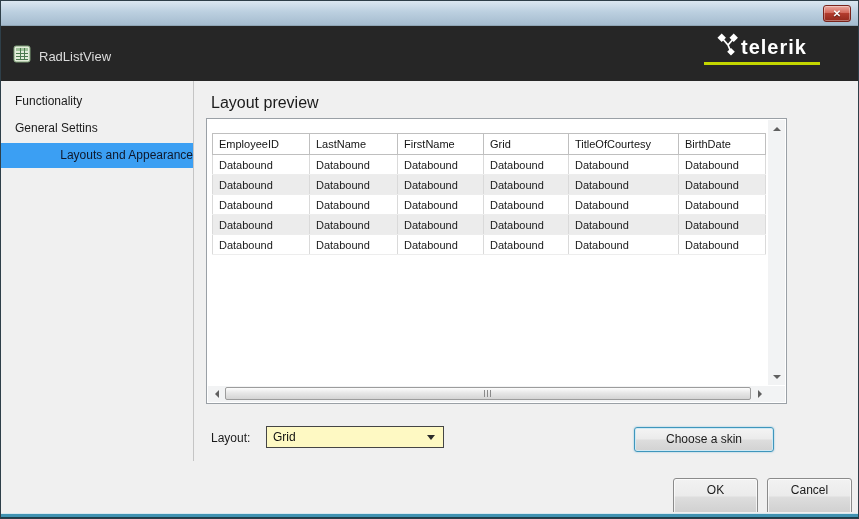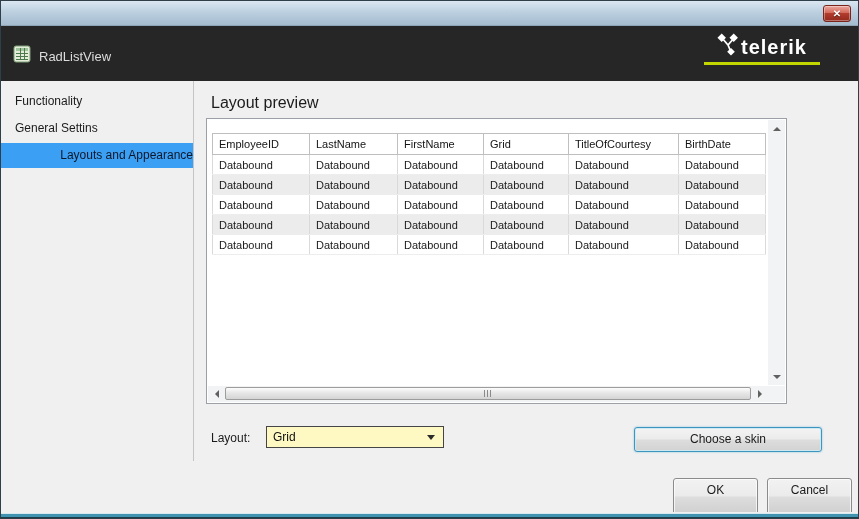--- a/index.html
+++ b/index.html
@@ -90,21 +90,21 @@
   
   .layout-label { position:absolute; left:210px; top:430px; font-size:12px; color:#1b1b1b; }
   .layout-select {
     position:absolute; left:265px; top:425px; width:178px; height:22px;
     background:#fef9c3; border:1px solid #454545; cursor:pointer;
   }
   .layout-select .value { position:absolute; left:6px; top:0; line-height:20px; font-size:12px; color:#111; }
   .layout-select .dd-arrow { position:absolute; right:8px; top:8px; width:0; height:0;
     border-left:4px solid transparent; border-right:4px solid transparent; border-top:5px solid #2b2b2b; }
   .skin-btn {
-    position:absolute; left:633px; top:426px; width:188px; height:25px;
+    position:absolute; left:633px; top:426px; width:140px; height:25px;
     border:1px solid #3f96bc; border-radius:3px;
     background:linear-gradient(#f4f4f4, #ebebeb 48%, #dddddd 52%, #d2d2d2);
     box-shadow:inset 0 0 0 1px #cfe9f4, 0 0 2px rgba(84,172,212,.7);
     font-size:12px; color:#1b1b1b; text-align:center; line-height:23px; cursor:pointer;
   }
   
   .dlg-btn {
     position:absolute; top:477px; width:85px; height:37px;
     border:1px solid #8b8b8b; border-radius:3px;
     background:linear-gradient(#f2f2f2, #ebebeb 48%, #dddddd 52%, #cfcfcf);

